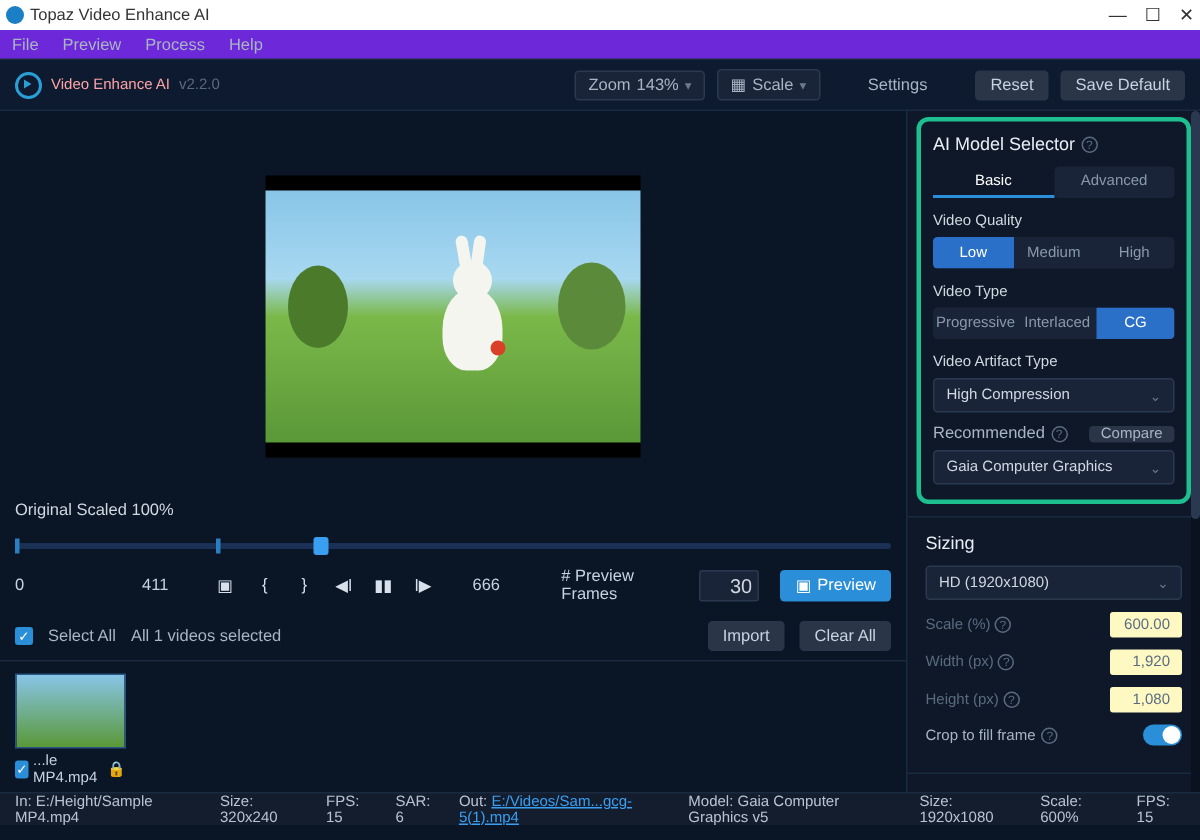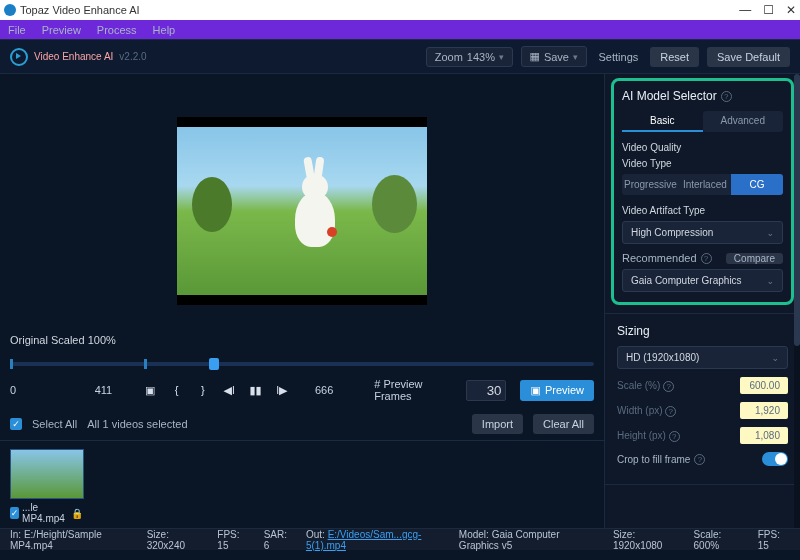--- a/index.html
+++ b/index.html
@@ -105,24 +105,24 @@
     <span class="app-ver">v2.2.0</span>
   </div>
   <div class="appbar-right">
     <div class="zoom-group">
       <span>Zoom</span>
       <span>143%</span>
       <span class="chev">▾</span>
     </div>
     <div class="zoom-group">
       <span>▦</span>
-      <span>Save</span>
+      <span>Scale</span>
       <span class="chev">▾</span>
     </div>
-    <span style="margin:0 4px">Settings</span>
+    <span style="margin:0 24px">Settings</span>
     <button class="btn">Reset</button>
     <button class="btn">Save Default</button>
   </div>
 </div>
 
 <div class="main">
   <div class="left">
     <div class="preview-area">
       <div class="preview-frame">
         <div class="preview-img">
@@ -188,20 +188,25 @@
     <div class="highlight-box">
       <div class="section-title">
         <span>AI Model Selector</span>
         <span class="help-icon">?</span>
       </div>
       <div class="tab-row">
         <div class="tab active">Basic</div>
         <div class="tab inactive">Advanced</div>
       </div>
       <div class="field-label">Video Quality</div>
+      <div class="seg">
+        <div class="seg-btn active">Low</div>
+        <div class="seg-btn">Medium</div>
+        <div class="seg-btn">High</div>
+      </div>
       <div class="field-label">Video Type</div>
       <div class="seg">
         <div class="seg-btn">Progressive</div>
         <div class="seg-btn">Interlaced</div>
         <div class="seg-btn active">CG</div>
       </div>
       <div class="field-label">Video Artifact Type</div>
       <div class="dropdown">
         <span>High Compression</span>
         <span class="chev">⌄</span>

